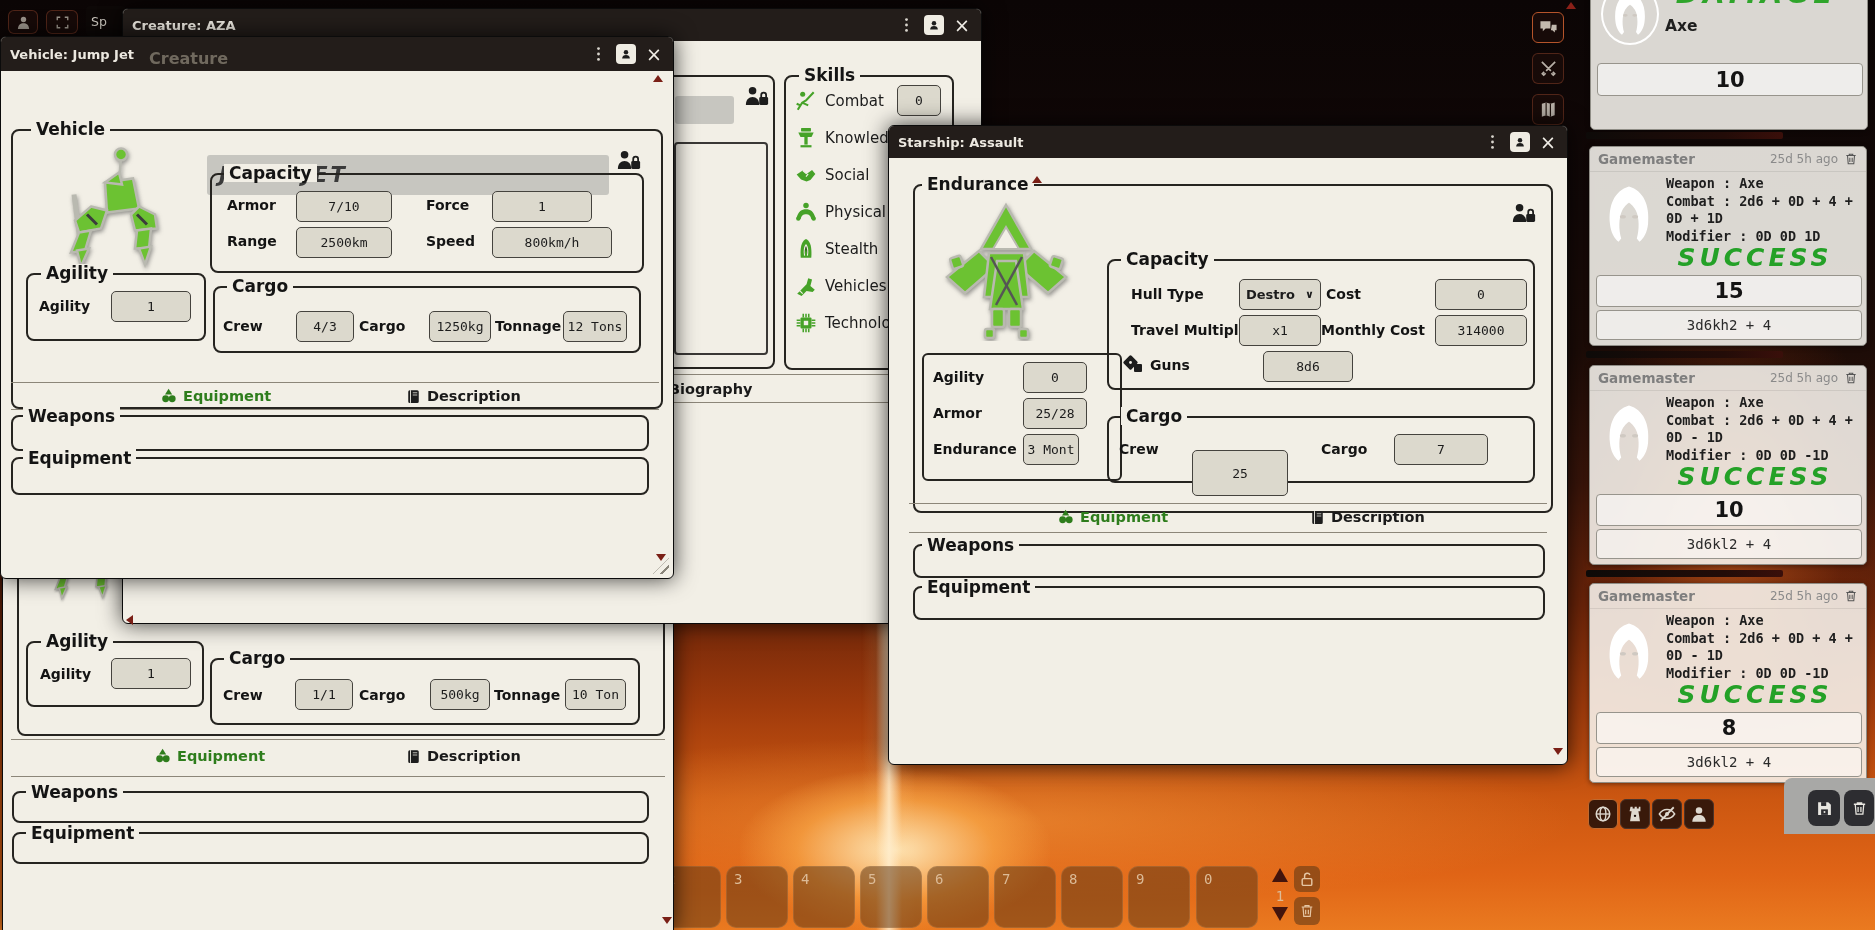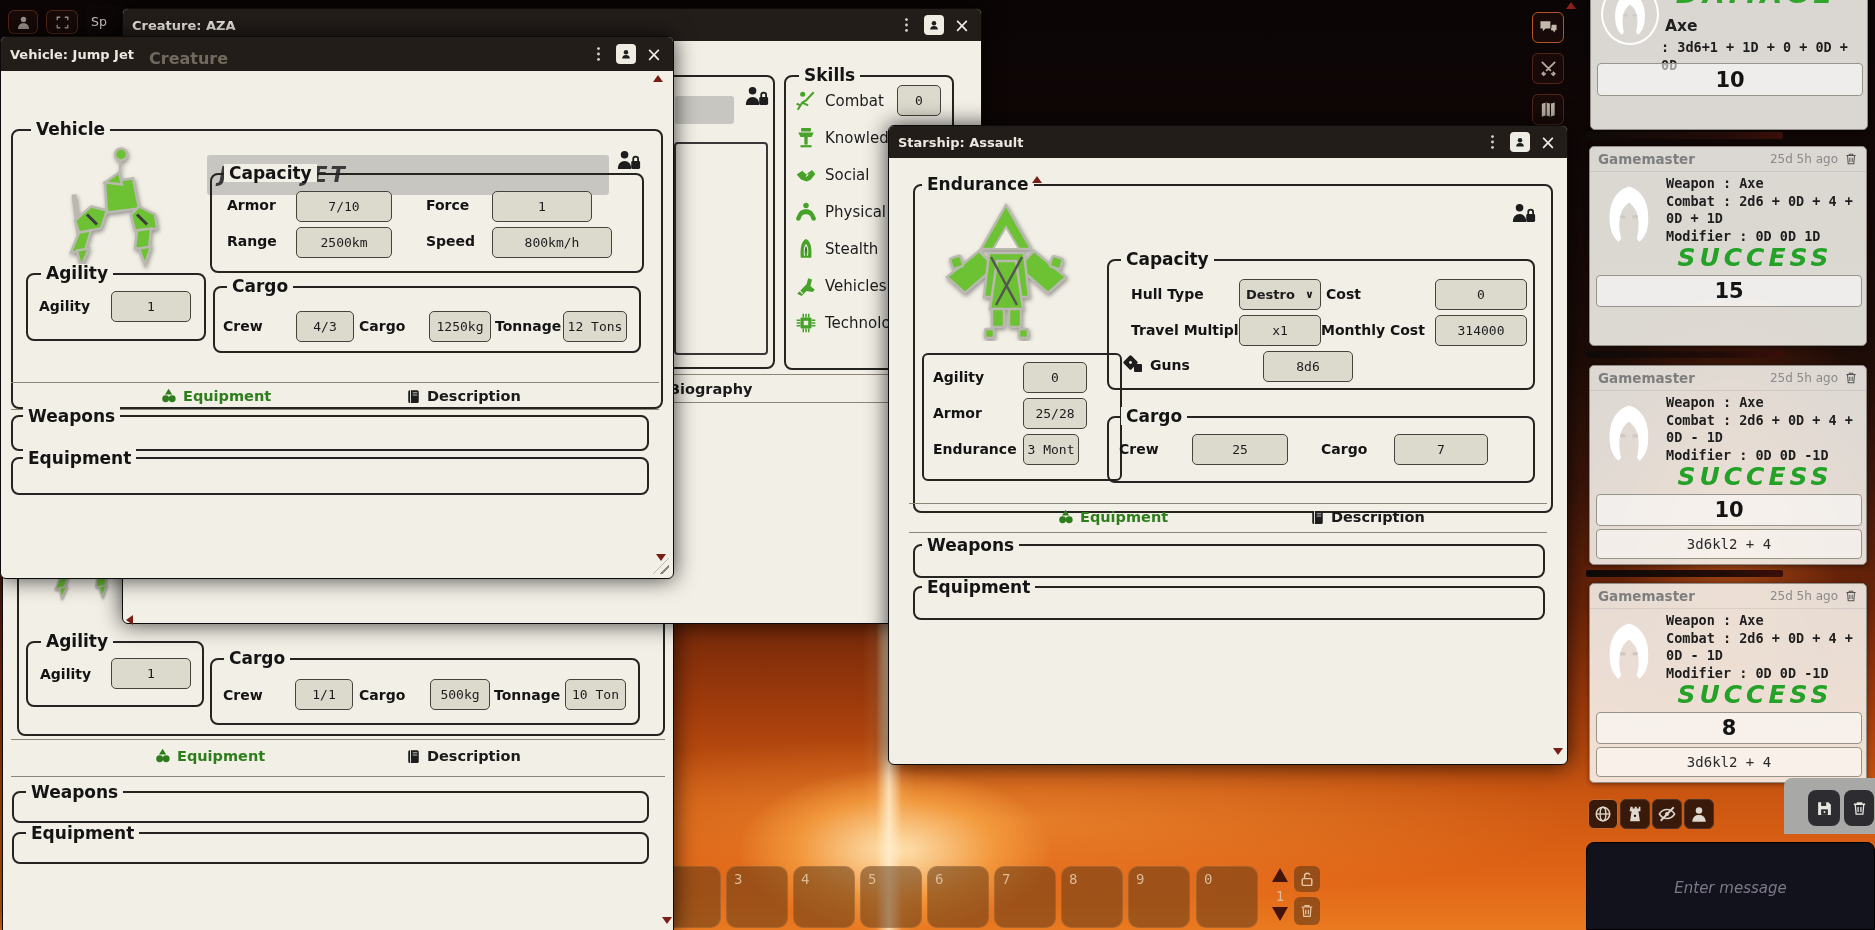--- a/index.html
+++ b/index.html
@@ -557,21 +557,21 @@
     <div class="lb" style="left:44px;top:243px">Agility</div>
     <div class="vb" style="left:134px;top:236px;width:64px;height:31px">0</div>
     <div class="lb" style="left:44px;top:279px">Armor</div>
     <div class="vb" style="left:134px;top:272px;width:64px;height:31px">25/28</div>
     <div class="lb" style="left:44px;top:315px">Endurance</div>
     <div class="vb" style="left:134px;top:308px;width:56px;height:31px">3 Mont</div>
 
     <div class="fs" style="left:218px;top:290px;width:424px;height:63px"></div>
     <div class="fs-l" style="left:232px;top:281px">Cargo</div>
     <div class="lb" style="left:230px;top:315px">Crew</div>
-    <div class="vb" style="left:303px;top:308px;width:96px;height:31px">25</div>
+    <div class="vb" style="left:303px;top:324px;width:96px;height:46px">25</div>
     <div class="lb" style="left:432px;top:315px">Cargo</div>
     <div class="vb" style="left:505px;top:308px;width:94px;height:31px">7</div>
 
     <div class="divline" style="left:20px;top:377px;width:638px"></div>
     <div class="tab green" style="left:169px;top:383px">
       <svg width="16" height="16" style="color:#2e7d1c">
           <use href="#sym-cubes"></use>
         </svg>
       <span>Equipment</span>
     </div>
@@ -592,21 +592,20 @@
   <div id="chat">
 
     <div class="msg" style="left:4px;top:-64px;width:278px;height:194px">
       <div style="position:absolute;left:10px;top:46px;width:54px;height:58px;border:2.5px solid #fff;border-radius:50%;display:flex;align-items:center;justify-content:center">
         <svg width="40" height="48" viewBox="0 0 60 72">
             <use href="#sym-hood"></use>
           </svg>
       </div>
       <div class="status" style="left:62px;top:40px;width:206px;font-size:28px;color:#2fa52b">DAMAGE</div>
       <div style="position:absolute;left:74px;top:80px;font-size:15.5px;font-weight:700;color:#1e1e1e">Axe</div>
-      <div class="mline" style="position:absolute;left:70px;top:102px">: 3d6+1 + 1D + 0 + 0D + 0D</div>
       <div class="totalbox" style="left:6px;top:126px;width:264px;height:31px">10</div>
     </div>
 
     <div class="msep" style="left:0;top:132px;width:197px"></div>
 
     <div class="msg" style="left:3px;top:146px;width:278px;height:200px">
       <div class="msg-head">
         <span>Gamemaster</span>
         <span class="msg-time">25d 5h ago</span>
         <svg width="14" height="14" style="color:#555">
@@ -616,20 +615,21 @@
       <svg style="position:absolute;left:13px;top:36px" width="52" height="64" viewBox="0 0 60 72">
           <use href="#sym-hood"></use>
         </svg>
       <div style="position:absolute;left:76px;top:28px;width:196px">
         <div class="mline">Weapon : Axe</div>
         <div class="mline">Combat : 2d6 + 0D + 4 + 0D + 1D</div>
         <div class="mline">Modifier : 0D 0D 1D</div>
       </div>
       <div class="status" style="left:60px;top:96px;width:210px">SUCCESS</div>
       <div class="totalbox" style="left:6px;top:128px;width:264px;height:30px">15</div>
+      <div class="rollbox" style="left:6px;top:163px;width:264px;height:28px">3d6kh2 + 4</div>
     </div>
 
     <div class="msep" style="left:0;top:351px;width:197px"></div>
 
     <div class="msg" style="left:3px;top:365px;width:278px;height:200px">
       <div class="msg-head">
         <span>Gamemaster</span>
         <span class="msg-time">25d 5h ago</span>
         <svg width="14" height="14" style="color:#555">
             <use href="#sym-trash"></use>
@@ -695,16 +695,15 @@
     <div class="dkbtn" style="left:222px;top:790px;width:32px;height:36px">
       <svg width="17" height="17" style="color:#e8e6e0">
           <use href="#sym-floppy"></use>
         </svg>
     </div>
     <div class="dkbtn" style="left:258px;top:790px;width:30px;height:36px">
       <svg width="17" height="17" style="color:#e8e6e0">
           <use href="#sym-trash"></use>
         </svg>
     </div>
-    <textarea id="chat-input" placeholder="Enter message" style=""></textarea>
   </div>
 
 </div>
 
 </body></html>

